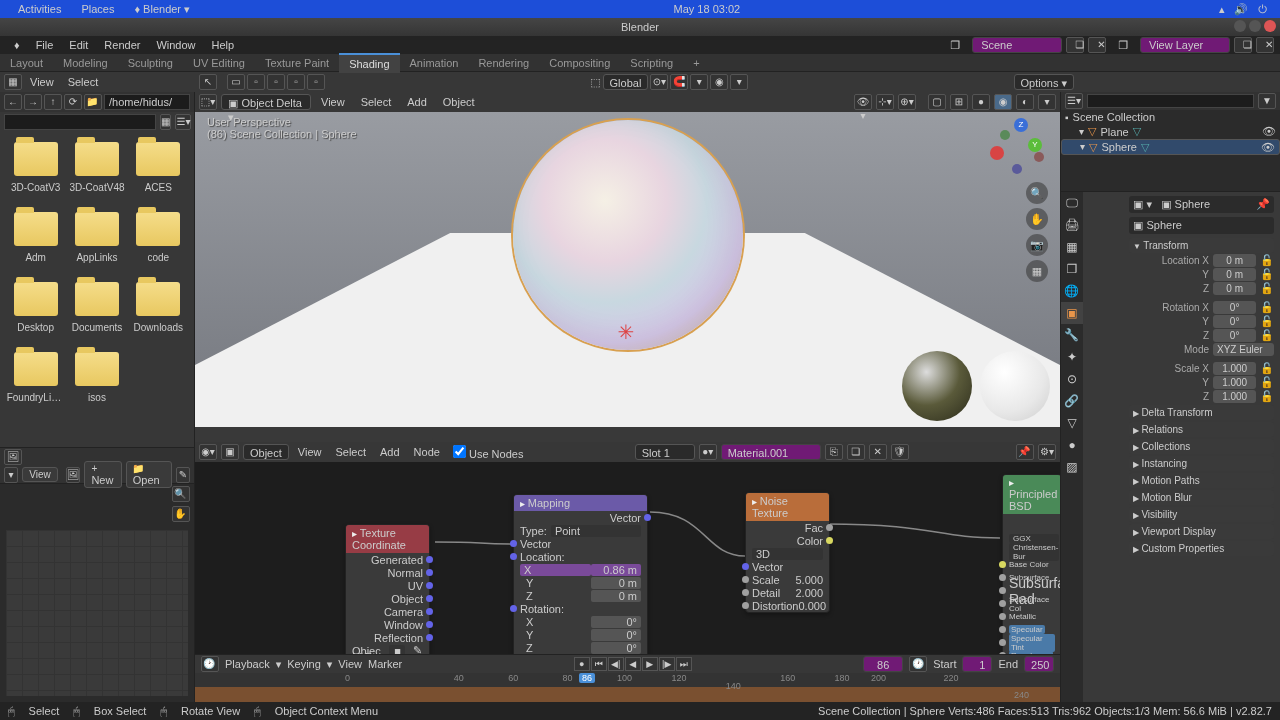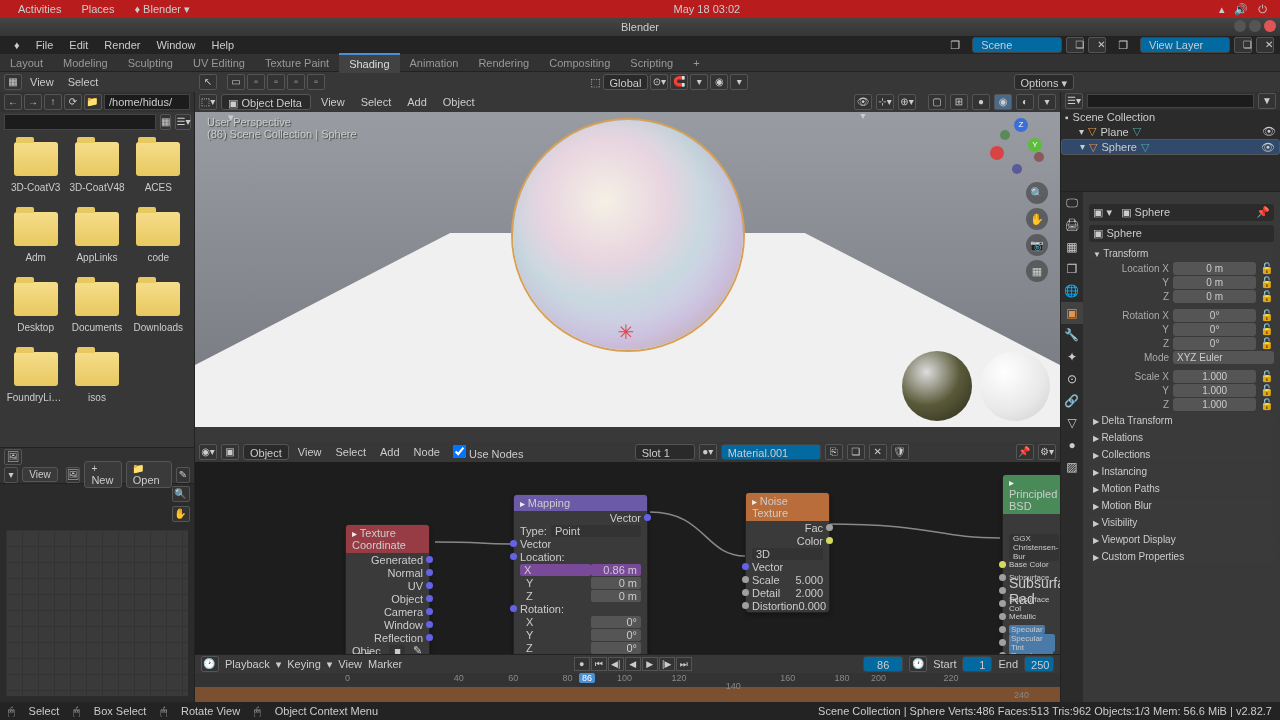--- a/index.html
+++ b/index.html
@@ -1,35 +1,35 @@
 <!DOCTYPE html>
 <html><head>
 <meta charset="utf-8">
 <style>
 * { margin:0; padding:0; box-sizing:border-box; font-family:sans-serif; font-size:11px; color:#ccc; }
 body { width:1280px; height:720px; background:#393939; overflow:hidden; position:relative; }
 .col { display:flex; flex-direction:column; }
 
 
-#gnome { height:18px; background:#b91c1c; display:flex; align-items:center; padding:0 8px; }
+#gnome { height:18px; background:#1d4ed8; display:flex; align-items:center; padding:0 8px; }
 #gnome .menu { padding:0 10px; cursor:pointer; }
 #gnome .spacer { flex:1; }
 #gnome .icon { padding:0 5px; }
 
 
 #wintitle { height:18px; background:linear-gradient(#454545,#353535); text-align:center; line-height:18px; position:relative; }
 #wintitle .btns { position:absolute; right:4px; top:2px; display:flex; gap:3px; }
 #wintitle .btn { width:12px; height:12px; border-radius:6px; }
 .btn.min{background:#555;} .btn.max{background:#555;} .btn.close{background:#d55;}
 
 
 #bmenu { height:18px; background:#232323; display:flex; align-items:center; padding:0 6px; }
 #bmenu span { padding:0 8px; cursor:pointer; }
 #bmenu .right { margin-left:auto; display:flex; align-items:center; gap:4px; }
-.field { background:#0369a1; border:1px solid #444; border-radius:3px; padding:1px 6px; height:16px; line-height:14px; }
+.field { background:#701a75; border:1px solid #444; border-radius:3px; padding:1px 6px; height:16px; line-height:14px; }
 
 
 #wtabs { height:18px; background:#323232; display:flex; align-items:center; border-bottom:1px solid #222; }
 #wtabs span { padding:0 10px; color:#999; cursor:pointer; line-height:18px; }
 #wtabs span.active { background:#424242; color:#ddd; border-top:2px solid #4a90d9; }
 
 
 #toolbar { height:20px; background:#373737; display:flex; align-items:center; }
 #toolbar .fbrow { width:195px; display:flex; align-items:center; gap:2px; padding:0 4px; }
 #toolbar .vprow { flex:1; display:flex; align-items:center; gap:2px; padding:0 4px; }
@@ -106,21 +106,21 @@
 #outliner .hdr { height:18px; background:#323232; display:flex; align-items:center; padding:0 4px; gap:4px; }
 #outliner .hdr input{ flex:1; background:#1c1c1c; border:1px solid #444; height:14px; color:#ccc; padding:0 4px; }
 #outliner .item { display:flex; align-items:center; padding:1px 4px; gap:4px; font-size:10px; cursor:pointer; }
 #outliner .item.sel{ background:#314a6b; }
 #outliner .item .eye{ margin-left:auto; }
 
 #props { flex:1; display:flex; background:#393939; }
 #props .tabs { width:22px; background:#2b2b2b; display:flex; flex-direction:column; }
 #props .tabs .pt { height:22px; text-align:center; line-height:22px; cursor:pointer; font-size:12px; }
 #props .tabs .pt.active{ background:#424242; }
-#props .body { flex:1; padding:12px 6px; overflow:hidden; }
+#props .body { flex:1; padding:4px 6px; overflow:hidden;margin-left:40px; }
 #props .crumb { background:#2b2b2b; padding:2px 4px; margin-bottom:4px; border-radius:3px; }
 .panel { margin-bottom:2px; }
 .panel .phdr { background:#3a3a3a; padding:2px 4px; cursor:pointer; border-radius:3px; font-size:10px; }
 .panel .phdr:before{content:'▼ '; font-size:8px;}
 .panel.closed .phdr:before{content:'▶ '; }
 .prow { display:flex; align-items:center; margin:1px 0; gap:4px; }
 .prow .plbl { width:80px; text-align:right; font-size:10px; color:#aaa; }
 .prow .pval { flex:1; background:#555; border-radius:3px; padding:1px 4px; text-align:center; font-size:10px; }
 
 

